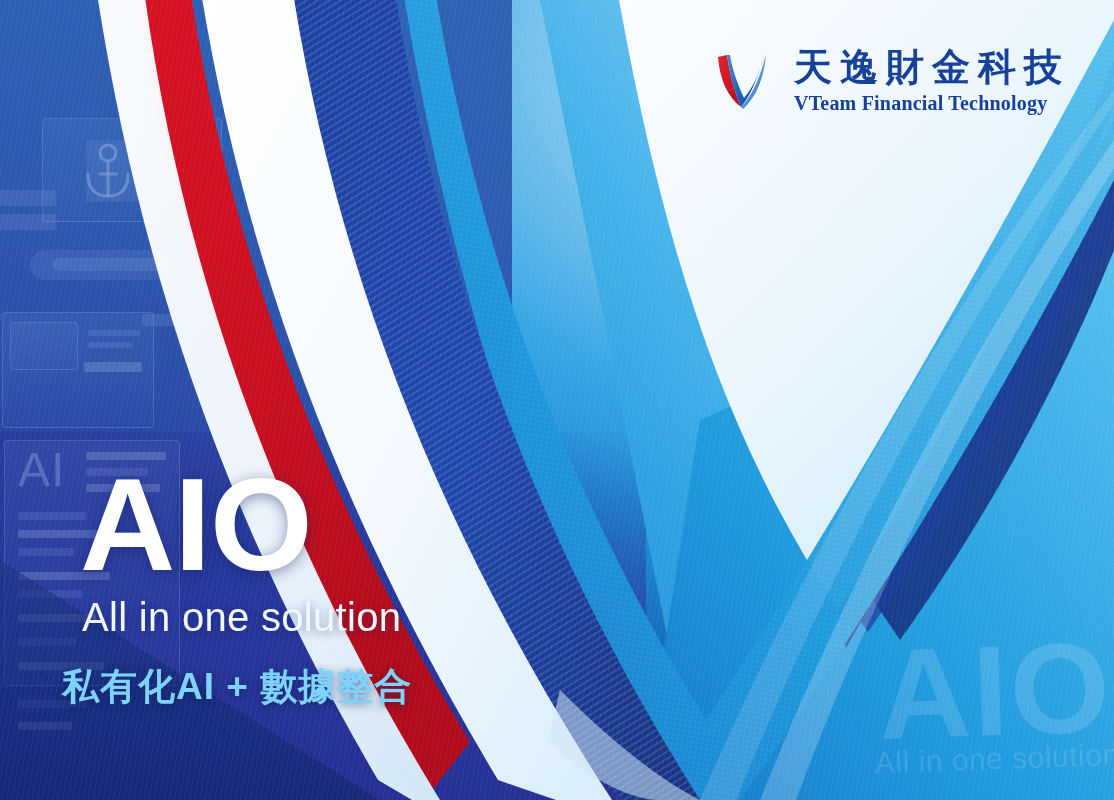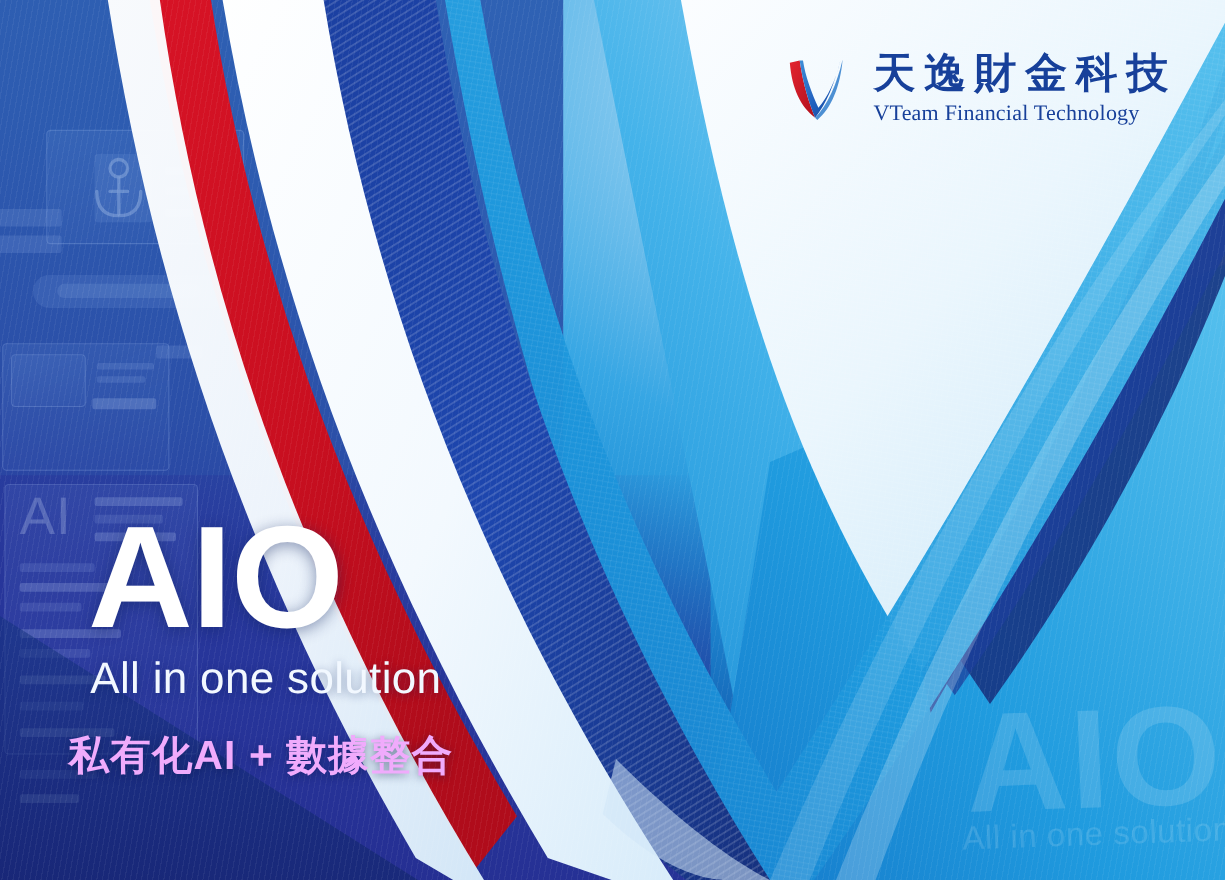--- a/index.html
+++ b/index.html
@@ -65,39 +65,39 @@
   .brand{position:absolute;right:44px;top:48px;display:flex;align-items:center;gap:24px;}
   .brand-mark{width:56px;height:60px;flex:none;}
   .brand-text{display:flex;flex-direction:column;align-items:flex-start;line-height:1;}
   .brand-cn{
     font-family:"Liberation Serif","DejaVu Serif",serif;
     font-size:38px;font-weight:700;color:#17409a;letter-spacing:8px;
     white-space:nowrap;
   }
   .brand-en{
     font-family:"Liberation Serif","DejaVu Serif",serif;
-    font-size:20px;font-weight:400;color:#17409a;letter-spacing:.2px;
+    font-size:20px;font-weight:700;color:#17409a;letter-spacing:.2px;
     margin-top:7px;white-space:nowrap;
   }
 
   
   .headline{position:absolute;left:56px;top:470px;width:560px;}
   .h-aio{
     font-size:132px;font-weight:700;color:#ffffff;line-height:.84;
     letter-spacing:-1px;margin:0 0 2px 24px;
     text-shadow:0 3px 14px rgba(10,30,90,.45);
   }
   .h-sub{
     font-size:40px;font-weight:400;color:#f2f8ff;line-height:1;
     margin:16px 0 0 26px;letter-spacing:.3px;
     text-shadow:0 2px 9px rgba(10,30,90,.4);
   }
   .h-cn1{
     font-family:"Liberation Sans","DejaVu Sans",sans-serif;
-    font-size:37px;font-weight:700;color:#f0abfc;line-height:1.1;
+    font-size:37px;font-weight:700;color:#7dd3fc;line-height:1.1;
     margin:30px 0 0 6px;letter-spacing:1px;
     text-shadow:0 2px 8px rgba(8,22,70,.5);
   }
   .h-cn2{
     font-size:29px;font-weight:700;color:#ffffff;line-height:1.1;
     margin:14px 0 0 6px;letter-spacing:1px;
     text-shadow:0 2px 8px rgba(8,22,70,.5);
   }
 </style>
 </head>

